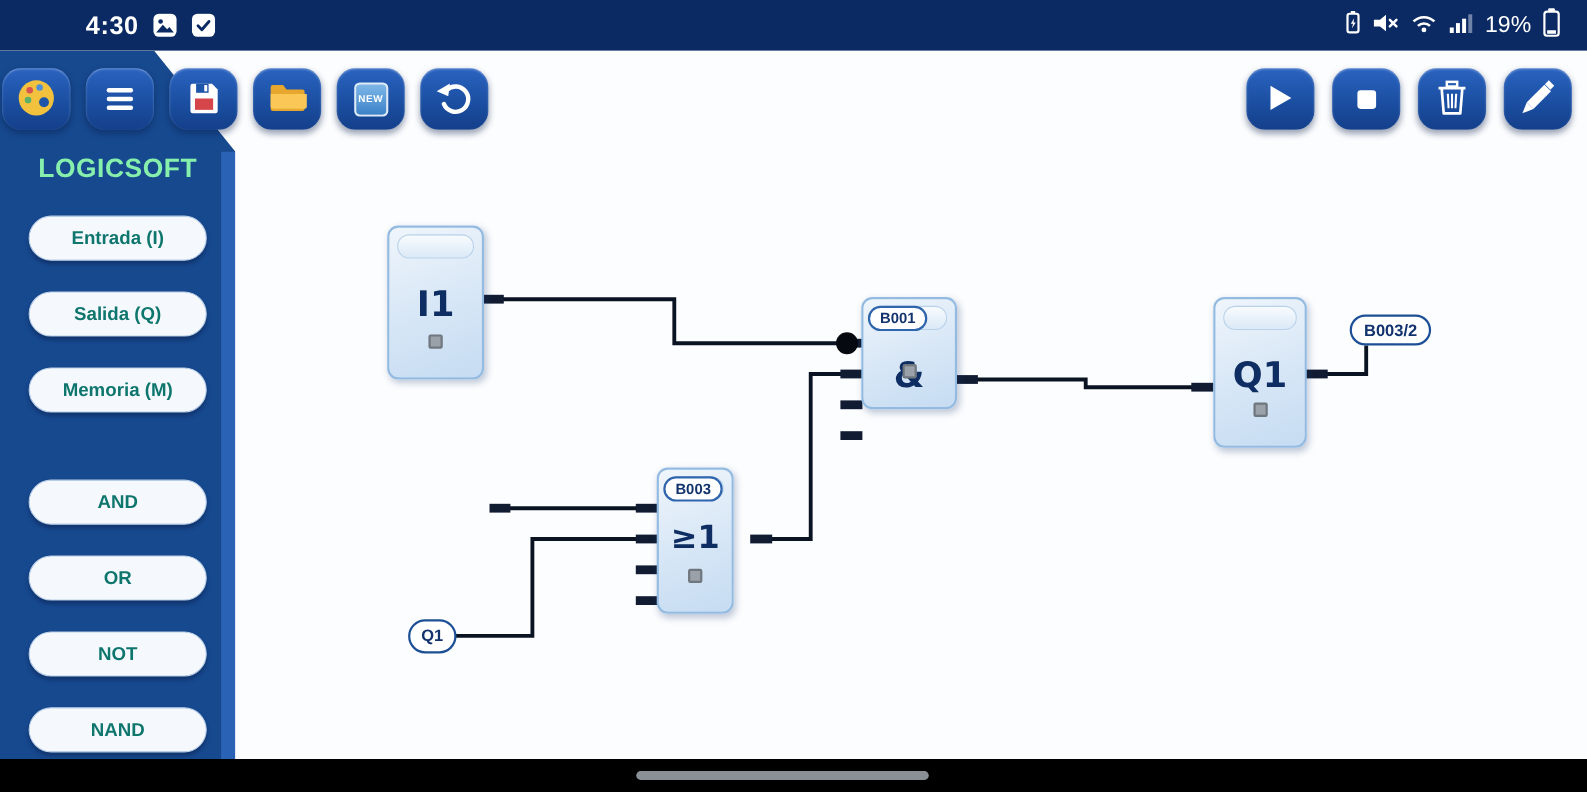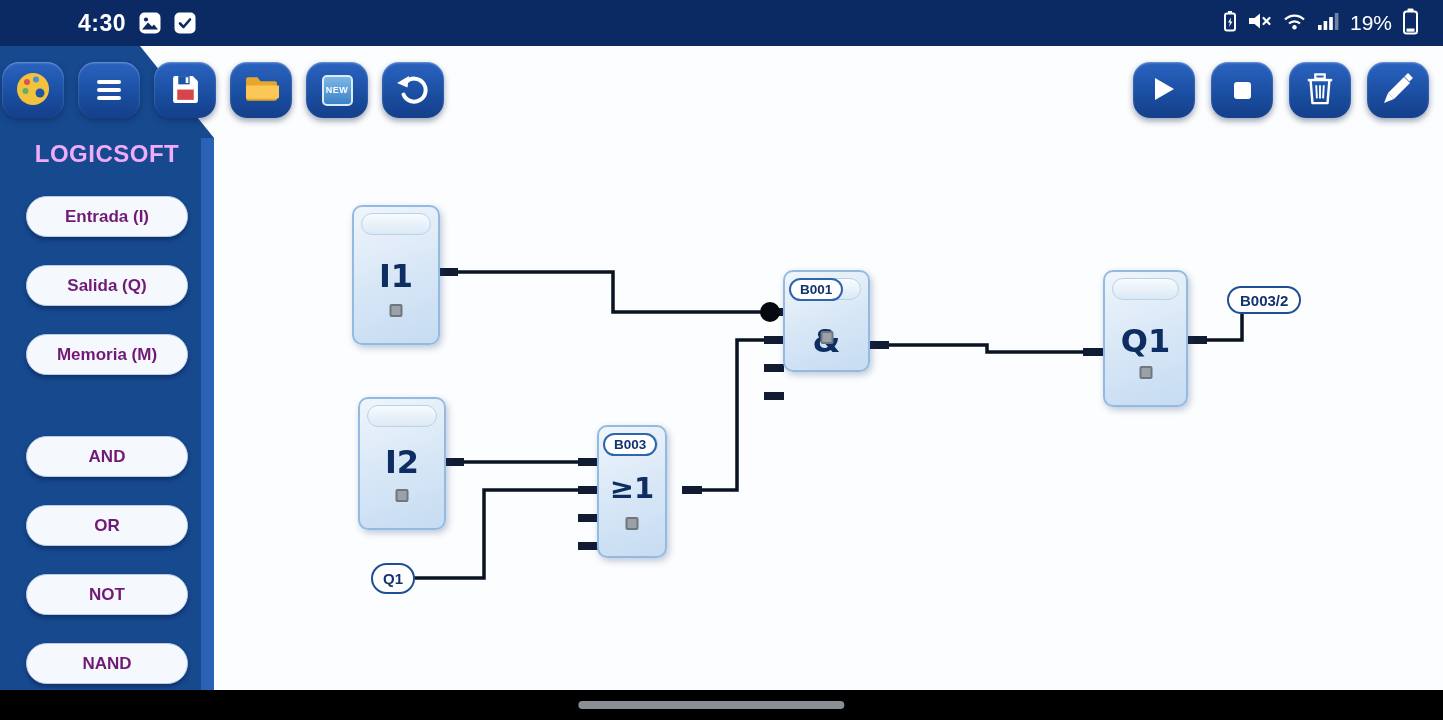--- a/index.html
+++ b/index.html
@@ -26,27 +26,27 @@
   .menu-bars span { display:block; width:24px; height:3.5px; background:#fff; border-radius:2px; }
   .new-sq { width:31px; height:31px; border-radius:5px; border:2px solid #dcebf8;
     background:linear-gradient(180deg,#7db7e8,#3c82c8); color:#fff; font-size:9px; font-weight:bold;
     letter-spacing:.5px; display:flex; align-items:center; justify-content:center; }
   .stop-sq { width:17px; height:17px; background:#fff; border-radius:3px; }
 
   
   .sidebar { position:absolute; left:0; top:46px; width:214px; height:644px; background:#17498f;
     clip-path:polygon(0 0,140px 0,214px 92px,214px 100%,0 100%); z-index:5; }
   .sidebar-strip { position:absolute; right:0; top:92px; bottom:0; width:13px; background:#2a63b5; }
-  .sidebar-title { margin-top:94px; text-align:center; color:#f0abfc; font-size:24px; font-weight:bold;
+  .sidebar-title { margin-top:94px; text-align:center; color:#86efac; font-size:24px; font-weight:bold;
     letter-spacing:.5px; }
   .side-group { display:flex; flex-direction:column; align-items:center; gap:28px; }
   .side-group.g1 { margin-top:28px; }
   .side-group.g2 { margin-top:61px; }
   .side-btn { width:162px; height:41px; border-radius:21px; background:#f5f9fe; border:1px solid #b7cde8;
-    color:#701a75; font-weight:bold; font-size:17px; font-family:"Liberation Sans",sans-serif;
+    color:#0f766e; font-weight:bold; font-size:17px; font-family:"Liberation Sans",sans-serif;
     display:flex; align-items:center; justify-content:center; cursor:pointer;
     box-shadow:0 3px 4px rgba(6,25,65,.45); }
 
   
   .wire-layer { position:absolute; left:0; top:0; width:1443px; height:720px; z-index:2; pointer-events:none; }
   .block { position:absolute; border:2px solid #93bbe2; border-radius:10px;
     background:linear-gradient(160deg,#eff5fb 0%,#d6e6f6 55%,#c6dcf2 100%);
     box-shadow:2px 3px 7px rgba(30,60,120,.28); z-index:3; cursor:pointer; }
   .block-header { position:absolute; left:7px; right:7px; top:6px; height:22px; border-radius:12px;
     border:1px solid #b9d2ea; background:linear-gradient(180deg,#f8fbfe,#dbe9f6); }
@@ -256,25 +256,20 @@
     </g>
     <circle cx="770" cy="312" r="10" fill="#06090f"></circle>
   </svg>
 
   <div class="block" style="left:352px;top:205px;width:88px;height:140px">
     <div class="block-header"></div>
     <div class="block-label">I1</div>
     <div class="block-indicator"></div>
   </div>
 
-  <div class="block" style="left:358px;top:397px;width:88px;height:133px">
-    <div class="block-header"></div>
-    <div class="block-label" style="top:44px">I2</div>
-    <div class="block-indicator"></div>
-  </div>
 
   <div class="block" style="left:597px;top:425px;width:70px;height:133px">
     <div class="block-header"></div>
     <div class="block-badge">B003</div>
     <div class="block-label" style="top:44px;font-size:29px">≥1</div>
     <div class="block-indicator"></div>
   </div>
 
   <div class="block" style="left:783px;top:270px;width:87px;height:102px">
     <div class="block-header"></div>

